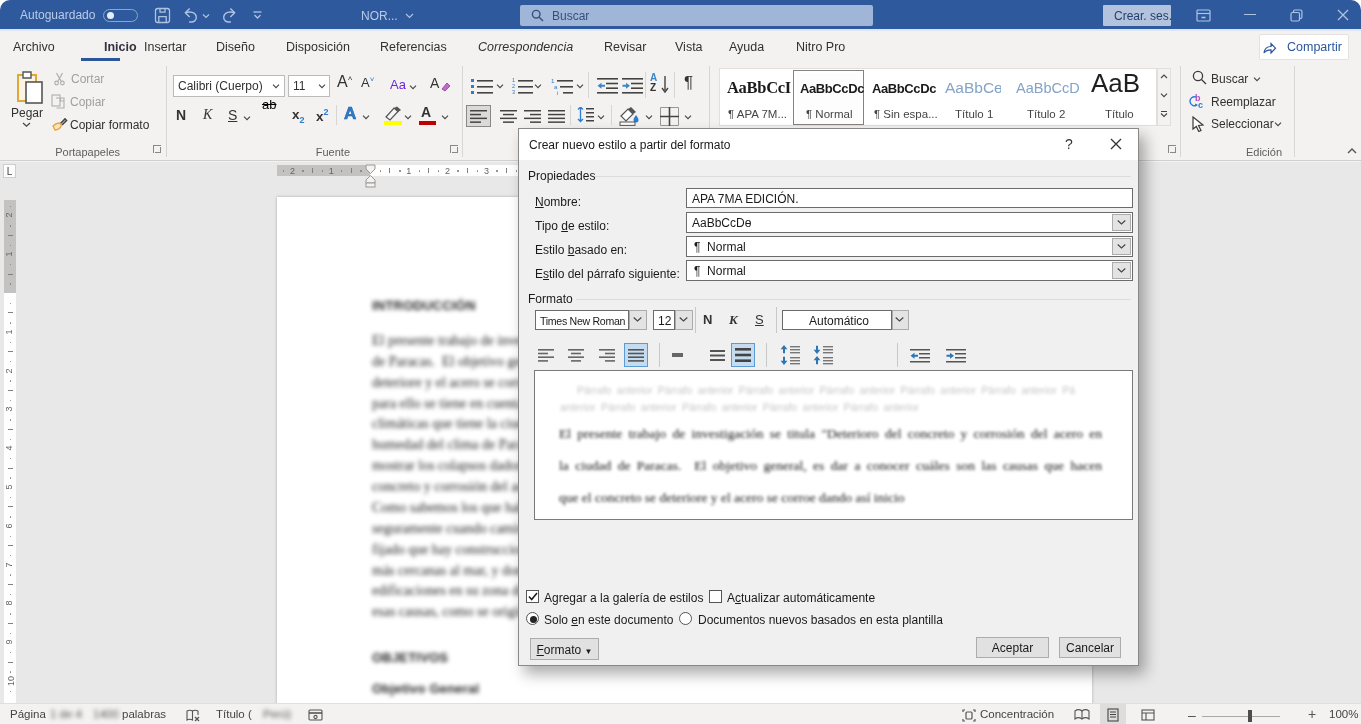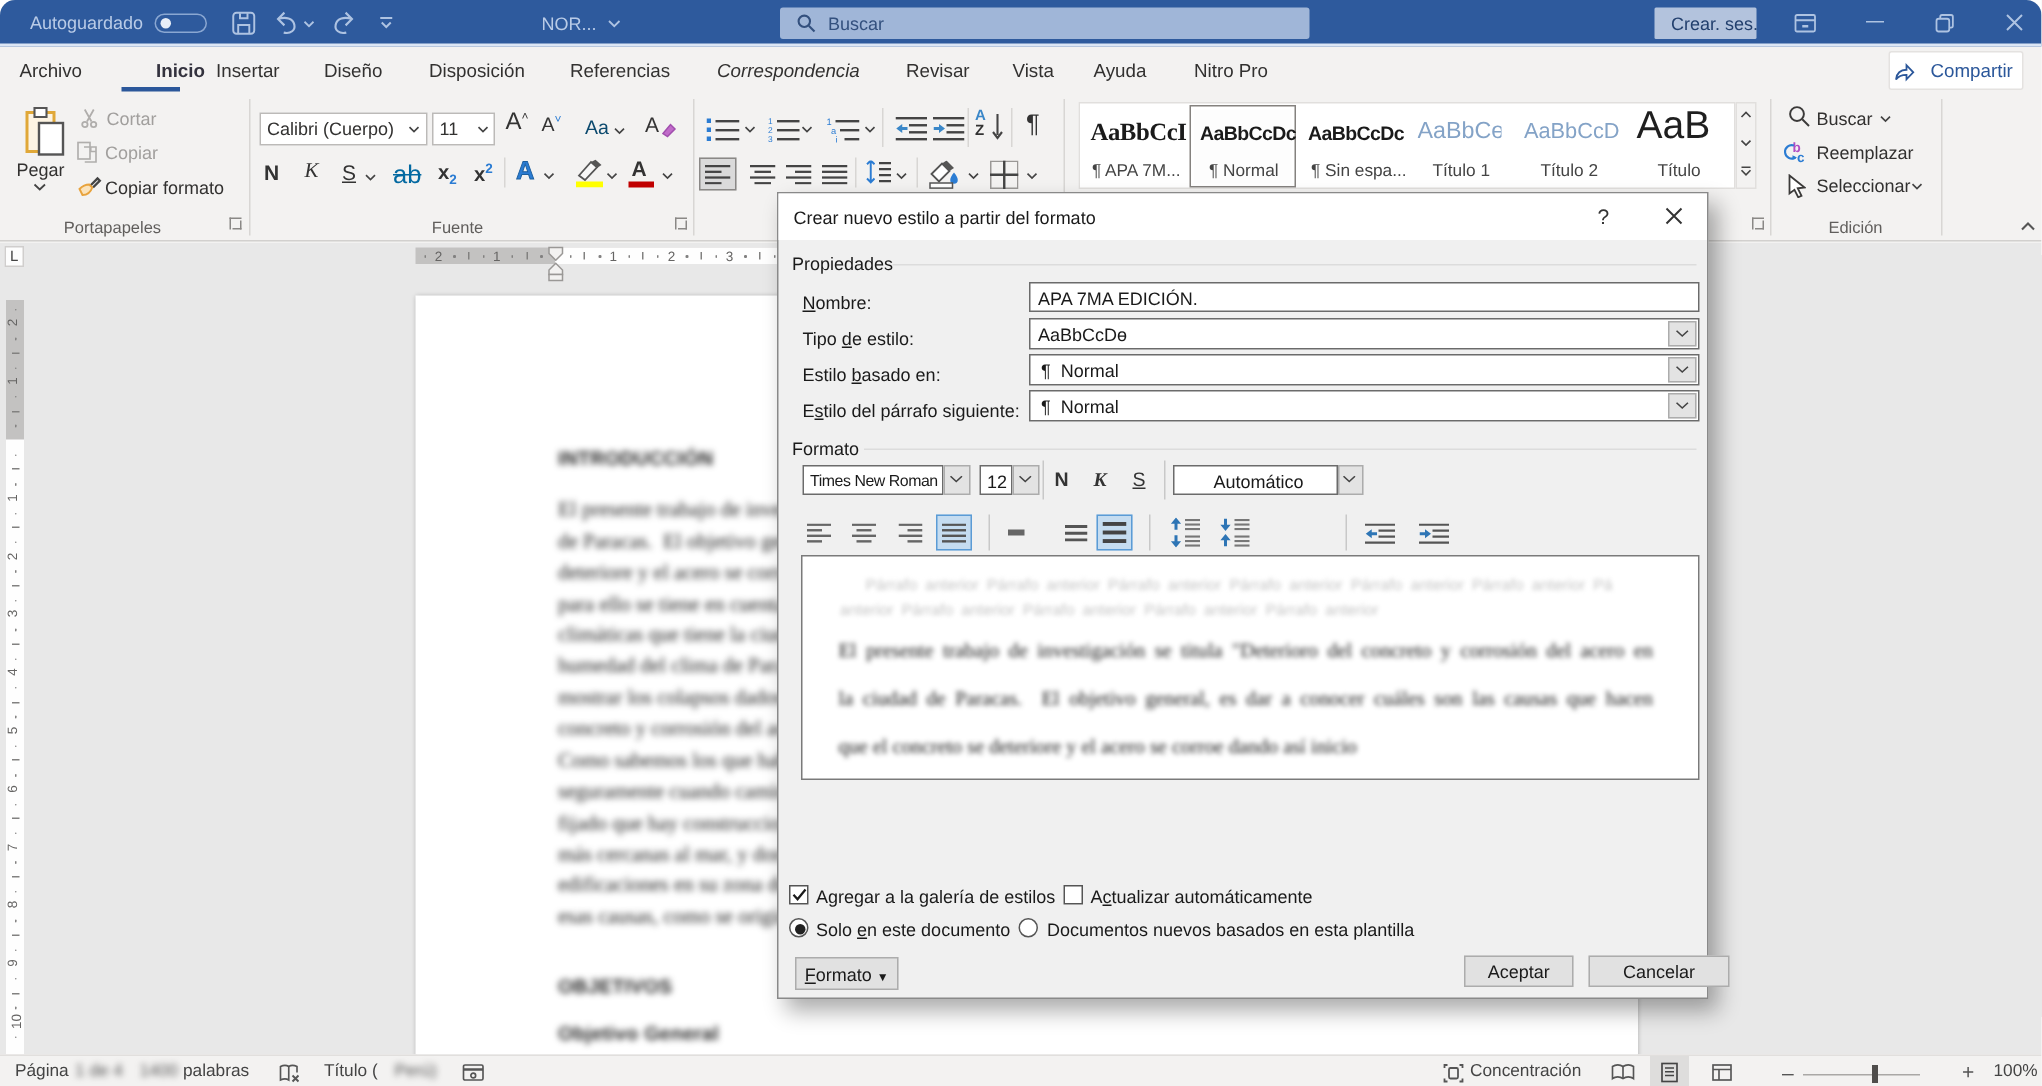--- a/index.html
+++ b/index.html
@@ -13,21 +13,21 @@
 
   
   #menubar { position:absolute; left:0; top:33px; width:1361px; height:29px; background:#f3f2f1; }
   .tab { position:absolute; top:7px; font-size:12.5px; color:#323130; }
   .tab.active { font-weight:bold; color:#33323e;}
 
   
   #ribbonbg { position:absolute; left:0; top:62px; width:1361px; height:99px; background:#f3f2f1; border-bottom:1px solid #d2d0ce;}
   #ribbon { position:absolute; left:0; top:0; width:1361px; height:161px; }
   .gsep { position:absolute; top:66px; width:1px; height:91px; background:#d8d6d4; }
-  .glabel { position:absolute; top:146px; font-size:11px; color:#605e5c; text-align:center; }
+  .glabel { position:absolute; top:146px; font-size:11px; color:#605e5c; text-align:right; }
   .launcher { position:absolute; top:145px; width:8px; height:8px; border-left:1px solid #8a8886; border-top:1px solid #8a8886; }
   .launcher:after { content:""; position:absolute; left:1px; top:1px; width:5px; height:5px; border-right:1.5px solid #8a8886; border-bottom:1.5px solid #8a8886;}
   .rbtxt { position:absolute; font-size:12px; color:#323130; }
   .gray { color:#a19f9d; }
 
   
   #docarea { position:absolute; left:0; top:162px; width:1361px; height:541px; background:#e8e8e8; overflow:hidden;}
   #page { position:absolute; left:277px; top:35px; width:815px; height:540px; background:#fff; box-shadow:0 0 3px rgba(0,0,0,.25);}
   #hruler { position:absolute; left:277px; top:3px; width:815px; height:11px; background:#c3c2c1; }
   #hruler .white { position:absolute; left:93px; top:0; width:643px; height:11px; background:#fefefe; }
@@ -163,35 +163,35 @@
     <svg class="abs" style="left:272px;top:84px;" width="8" height="5" viewBox="0 0 8 5" fill="none" stroke="#444" stroke-width="1.1">
         <path d="M1 .7 l3 3 l3 -3"></path>
       </svg>
     <span class="abs" style="left:288px;top:75px;width:42px;height:22px;background:#fff;border:1px solid #bcbab8;"></span>
     <span class="rbtxt" style="left:293px;top:79px;">11</span>
     <svg class="abs" style="left:318px;top:84px;" width="8" height="5" viewBox="0 0 8 5" fill="none" stroke="#444" stroke-width="1.1">
         <path d="M1 .7 l3 3 l3 -3"></path>
       </svg>
     <span class="abs" style="left:337px;top:73px;font-size:16px;color:#333;">A<sup style="font-size:8px;">˄</sup></span>
     <span class="abs" style="left:361px;top:75px;font-size:13px;color:#333;">A<sup style="font-size:8px;color:#2b7cd3;">˅</sup></span>
-    <span class="abs" style="left:390px;top:77px;font-size:13px;color:#0c4a6e;">Aa</span>
+    <span class="abs" style="left:390px;top:77px;font-size:13px;color:#6d28d9;">Aa</span>
     <svg class="abs" style="left:409px;top:85px;" width="8" height="5" viewBox="0 0 8 5" fill="none" stroke="#444" stroke-width="1.1">
         <path d="M1 .7 l3 3 l3 -3"></path>
       </svg>
     <span class="abs" style="left:430px;top:75px;font-size:14px;color:#333;">A</span>
     <svg class="abs" style="left:440px;top:81px;" width="12" height="12" viewBox="0 0 12 12">
         <path d="M2 8 L7 2 l3 3 L5 10 z" fill="#c06bc9" stroke="#a14fae" stroke-width="1"></path>
       </svg>
     <span class="abs" style="left:176px;top:107px;font-size:14px;font-weight:bold;color:#333;">N</span>
     <span class="abs" style="left:203px;top:107px;font-size:14px;font-style:italic;font-family:'Liberation Serif',serif;color:#333;">K</span>
     <span class="abs" style="left:228px;top:107px;font-size:14px;text-decoration:underline;color:#333;">S</span>
     <svg class="abs" style="left:243px;top:116px;" width="8" height="5" viewBox="0 0 8 5" fill="none" stroke="#444" stroke-width="1.1">
         <path d="M1 .7 l3 3 l3 -3"></path>
       </svg>
-    <span class="abs" style="left:262px;top:107px;font-size:17px;color:#0369a1;text-decoration:line-through;">ab</span>
+    <span class="abs" style="left:262px;top:97px;font-size:13px;color:#000000;text-decoration:line-through;">ab</span>
     <span class="abs" style="left:292px;top:107px;font-size:13.5px;font-weight:bold;color:#333;">x<sub style="font-size:9px;color:#2b7cd3;">2</sub></span>
     <span class="abs" style="left:316px;top:107px;font-size:13.5px;font-weight:bold;color:#333;">x<sup style="font-size:9px;color:#2b7cd3;">2</sup></span>
     <span class="abs" style="left:336px;top:105px;width:1px;height:20px;background:#d8d6d4;"></span>
     <span class="abs" style="left:344px;top:104px;font-size:17px;font-weight:bold;color:#2b7cd3;-webkit-text-stroke:.6px #1c5f9e;">A</span>
     <svg class="abs" style="left:362px;top:115px;" width="8" height="5" viewBox="0 0 8 5" fill="none" stroke="#444" stroke-width="1.1">
         <path d="M1 .7 l3 3 l3 -3"></path>
       </svg>
     <svg class="abs" style="left:380px;top:105px;" width="26" height="20" viewBox="0 0 26 20">
         <path d="M6 12 L14 3 l4 3.5 L10 15 z" fill="#f7f7f7" stroke="#555" stroke-width="1.2"></path>
         <path d="M14 3 l3 -1.5 l4 3.5 l-3 2z" fill="#555"></path>
@@ -715,15 +715,15 @@
     <span class="dlabel" style="left:208px;top:462px;">A<u>c</u>tualizar automáticamente</span>
 
     <span class="abs" style="left:7px;top:483px;width:13px;height:13px;background:#fff;border:1px solid #555;border-radius:50%;"></span>
     <span class="abs" style="left:11px;top:487px;width:7px;height:7px;background:#222;border-radius:50%;"></span>
     <span class="dlabel" style="left:25px;top:484px;">Solo <u>e</u>n este documento</span>
     <span class="abs" style="left:160px;top:483px;width:13px;height:13px;background:#fff;border:1px solid #555;border-radius:50%;"></span>
     <span class="dlabel" style="left:179px;top:484px;">Documentos nuevos basados en esta plantilla</span>
 
     <span class="dbtn" style="left:11px;top:509px;width:69px;height:22px;"><span style="line-height:22px;"><u>F</u>ormato&nbsp;<span style="font-size:8px;">▼</span></span></span>
     <span class="dbtn" style="left:457px;top:508px;width:73px;height:21px;"><span style="line-height:21px;">Aceptar</span></span>
-    <span class="dbtn" style="left:540px;top:508px;width:94px;height:21px;"><span style="line-height:21px;">Cancelar</span></span>
+    <span class="dbtn" style="left:540px;top:508px;width:62px;height:21px;"><span style="line-height:21px;">Cancelar</span></span>
   </div>
 </div>
 
 </body></html>

